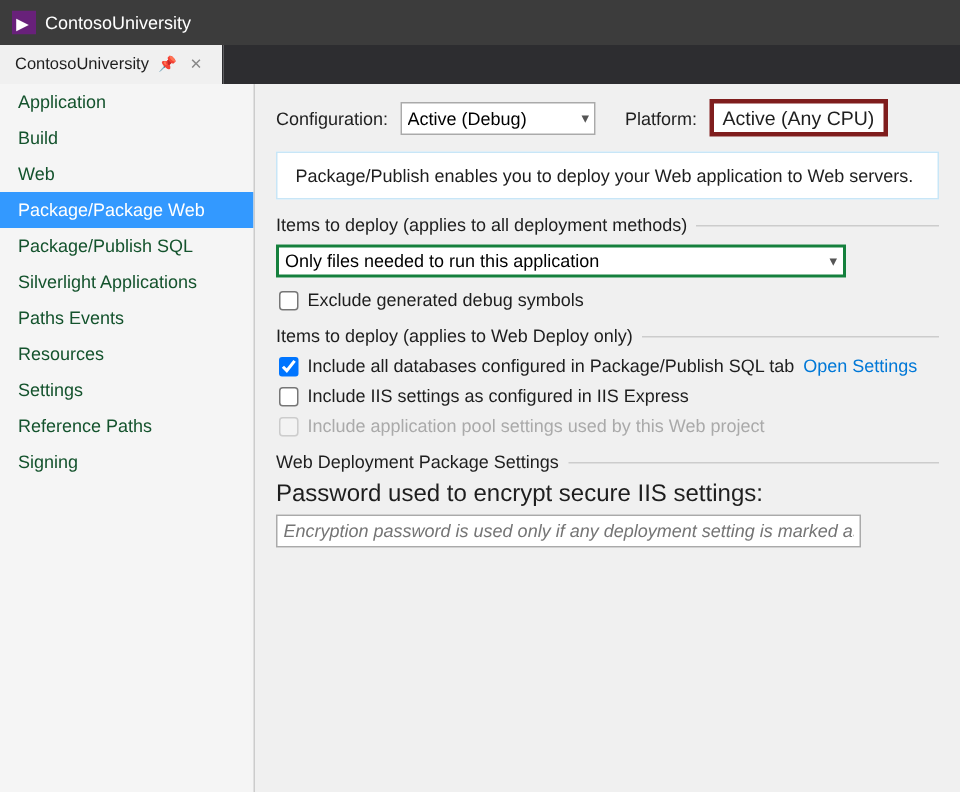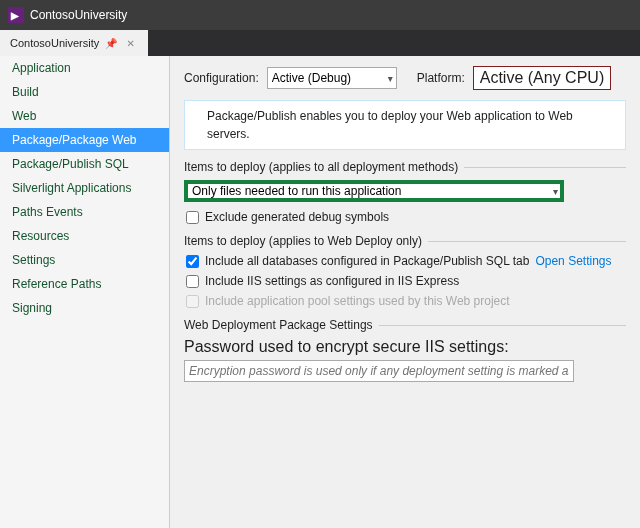--- a/index.html
+++ b/index.html
@@ -131,32 +131,32 @@
       right: 4px;
       pointer-events: none;
       font-size: 10px;
       color: #555;
     }
     .platform-label {
       font-size: 12px;
       margin-left: 12px;
     }
     .platform-value {
-      font-size: 16px;
-      border: 1px solid #7f1d1d;
+      font-size: 13px;
+      border: 3px solid #7f1d1d;
       background: #fff;
       padding: 2px 6px;
       min-width: 100px;
     }
 
     
     .info-box {
       background: #fff;
       border: 1px solid #c8e6f7;
-      padding: 6px 22px;
+      padding: 6px 12px;
       margin-bottom: 10px;
       font-size: 12px;
       color: #1e1e1e;
       line-height: 1.5;
     }
     .info-link {
       color: #0078d7;
       text-decoration: none;
       cursor: pointer;
     }
@@ -190,21 +190,21 @@
       position: absolute;
       right: 6px;
       pointer-events: none;
       font-size: 10px;
       color: #555;
     }
     .deploy-select {
       width: 100%;
       height: 22px;
       font-size: 12px;
-      border: 4px solid #15803d;
+      border: 2px solid #15803d;
       background: #fff;
       padding: 0 20px 0 4px;
       appearance: none;
       -webkit-appearance: none;
     }
 
     
     .checkbox-row {
       display: flex;
       align-items: center;

